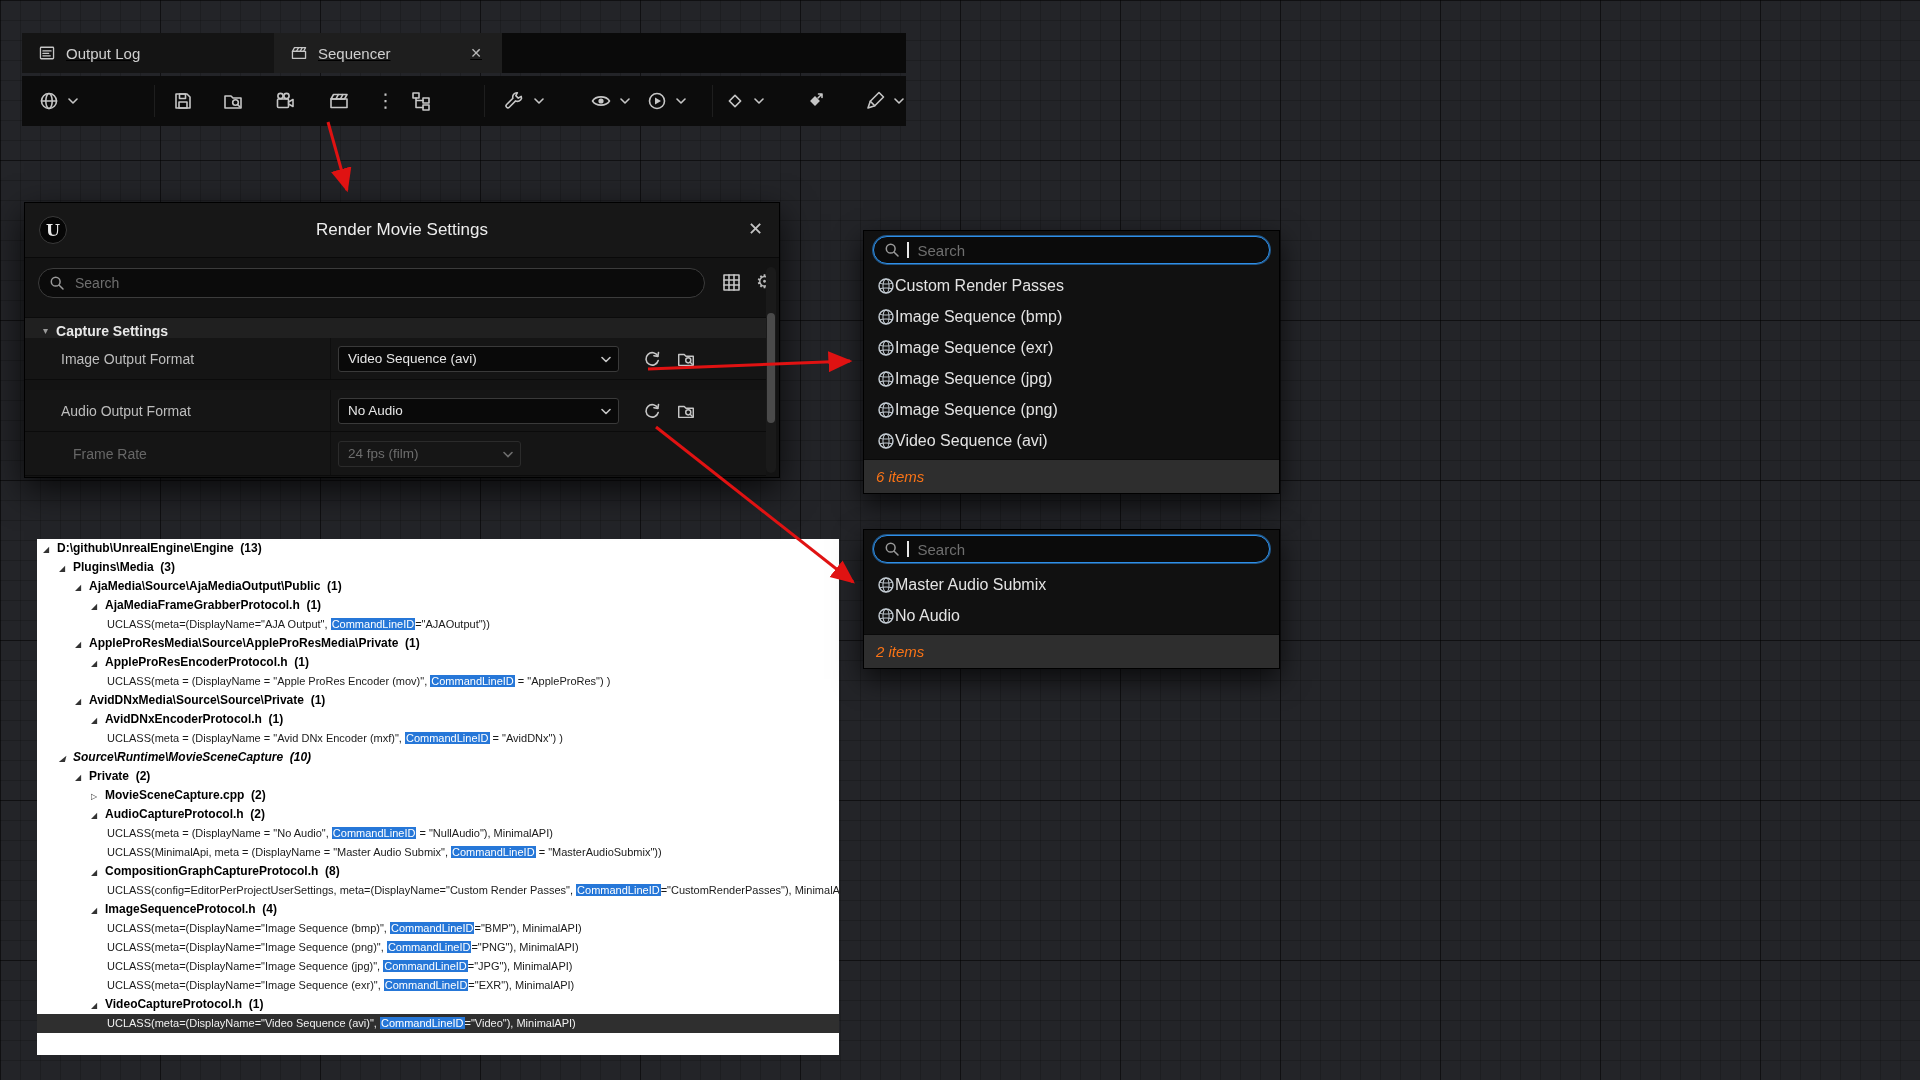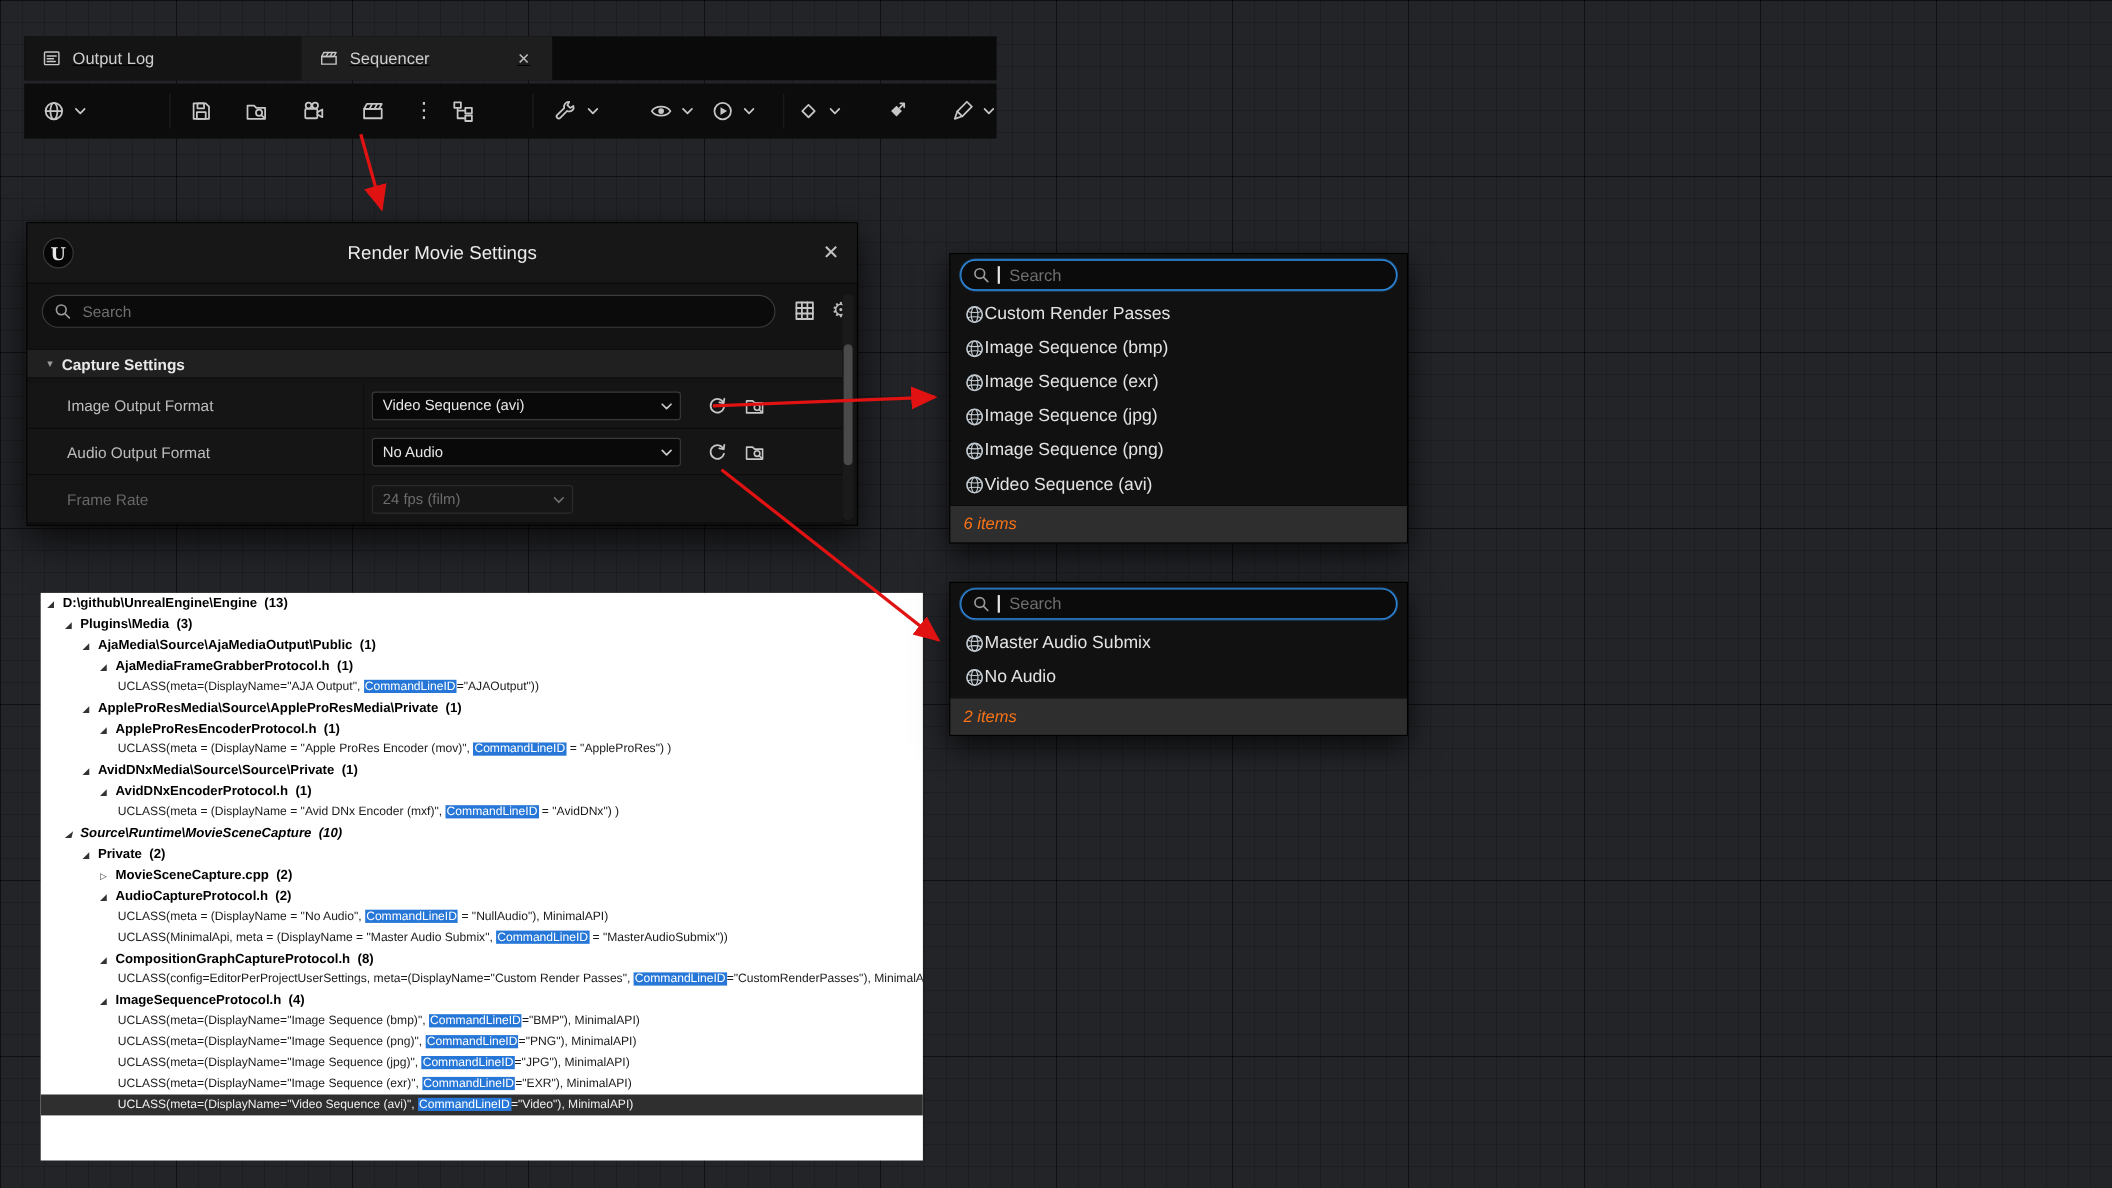--- a/index.html
+++ b/index.html
@@ -52,21 +52,21 @@
     border-top:1px solid #0b0b0b;border-bottom:1px solid #0b0b0b;display:flex;align-items:center;box-sizing:border-box;}
   .section-header .tri{color:#9a9a9a;font-size:10px;margin-left:18px;margin-right:8px;}
   .section-header .lbl{color:#e8e8e8;font-size:14px;font-weight:bold;}
   .prop-row{position:absolute;left:0;right:13px;height:42px;background:#151515;border-bottom:1px solid #0b0b0b;box-sizing:border-box;}
   .prop-row .plabel{position:absolute;left:36px;top:0;height:100%;display:flex;align-items:center;color:#bdbdbd;font-size:14px;}
   .prop-row .coldiv{position:absolute;left:305px;top:0;bottom:0;width:1px;background:#0e0e0e;}
   .combo{position:absolute;left:313px;top:50%;transform:translateY(-50%);width:281px;height:26px;background:#090909;
     border:1px solid #3a3a3a;border-radius:3px;display:flex;align-items:center;padding:0 24px 0 9px;box-sizing:border-box;
     color:#e6e6e6;font-size:13.5px;}
   .combo .cchev{position:absolute;right:7px;top:9px;}
-  .row-disabled .plabel{color:#676767;}
+  .row-disabled .plabel{color:#676767;margin-left:12px;}
   .row-disabled .combo{width:183px;background:#161616;border-color:#2b2b2b;color:#6d6d6d;}
   .picon{position:absolute;top:50%;transform:translateY(-50%);}
   .dlg-scroll{position:absolute;right:3px;top:64px;bottom:4px;width:10px;background:#1a1a1a;border-radius:5px;}
   .dlg-scroll .thumb{position:absolute;left:1px;right:1px;top:46px;height:110px;background:#4a4a4a;border-radius:4px;}
 
   
   .dd{position:absolute;left:863px;width:417px;background:#111;border:1px solid #000;
     box-shadow:0 10px 26px rgba(0,0,0,.7);z-index:40;box-sizing:border-box;}
   .dd1{top:230px;}
   .dd2{top:529px;}
@@ -257,20 +257,21 @@
       <div class="code-line node" style="padding-left: 54px;"><span class="tri">◢</span><span>AudioCaptureProtocol.h  (2)</span></div>
       <div class="code-line" style="padding-left: 70px;"><span>UCLASS(meta = (DisplayName = "No Audio", </span><span class="hl">CommandLineID</span><span> = "NullAudio"), MinimalAPI)</span></div>
       <div class="code-line" style="padding-left: 70px;"><span>UCLASS(MinimalApi, meta = (DisplayName = "Master Audio Submix", </span><span class="hl">CommandLineID</span><span> = "MasterAudioSubmix"))</span></div>
       <div class="code-line node" style="padding-left: 54px;"><span class="tri">◢</span><span>CompositionGraphCaptureProtocol.h  (8)</span></div>
       <div class="code-line" style="padding-left: 70px;"><span>UCLASS(config=EditorPerProjectUserSettings, meta=(DisplayName="Custom Render Passes", </span><span class="hl">CommandLineID</span><span>="CustomRenderPasses"), MinimalAPI)</span></div>
       <div class="code-line node" style="padding-left: 54px;"><span class="tri">◢</span><span>ImageSequenceProtocol.h  (4)</span></div>
       <div class="code-line" style="padding-left: 70px;"><span>UCLASS(meta=(DisplayName="Image Sequence (bmp)", </span><span class="hl">CommandLineID</span><span>="BMP"), MinimalAPI)</span></div>
       <div class="code-line" style="padding-left: 70px;"><span>UCLASS(meta=(DisplayName="Image Sequence (png)", </span><span class="hl">CommandLineID</span><span>="PNG"), MinimalAPI)</span></div>
       <div class="code-line" style="padding-left: 70px;"><span>UCLASS(meta=(DisplayName="Image Sequence (jpg)", </span><span class="hl">CommandLineID</span><span>="JPG"), MinimalAPI)</span></div>
       <div class="code-line" style="padding-left: 70px;"><span>UCLASS(meta=(DisplayName="Image Sequence (exr)", </span><span class="hl">CommandLineID</span><span>="EXR"), MinimalAPI)</span></div>
+      <div class="code-line node" style="padding-left: 54px;"><span class="tri">◢</span><span>VideoCaptureProtocol.h  (1)</span></div>
       <div class="code-line selected" style="padding-left: 70px;"><span>UCLASS(meta=(DisplayName="Video Sequence (avi)", </span><span class="hl">CommandLineID</span><span>="Video"), MinimalAPI)</span></div>
     </div>
 </div>
 
 <div class="dialog">
   <div class="dlg-title">
     <span class="ue-logo">U</span>
     <span class="dlg-title-text">Render Movie Settings</span>
     <span class="dlg-close">✕</span>
   </div>
@@ -293,21 +294,21 @@
         </svg>
     </span>
     <span class="sx-gear">⚙</span>
   </div>
 
   <div class="section-header">
     <span class="tri">▾</span>
     <span class="lbl">Capture Settings</span>
   </div>
 
-  <div class="prop-row" style="top:145px">
+  <div class="prop-row" style="top:135px">
     <span class="plabel">Image Output Format</span>
     <span class="coldiv"></span>
     <div class="combo">
       <span>Video Sequence (avi)</span>
       <span class="cchev">
         <svg width="10" height="7" viewBox="0 0 10 7">
             <path d="M1 1.5 L5 5.5 L9 1.5" class="icon-stroke"></path>
           </svg>
       </span>
     </div>

